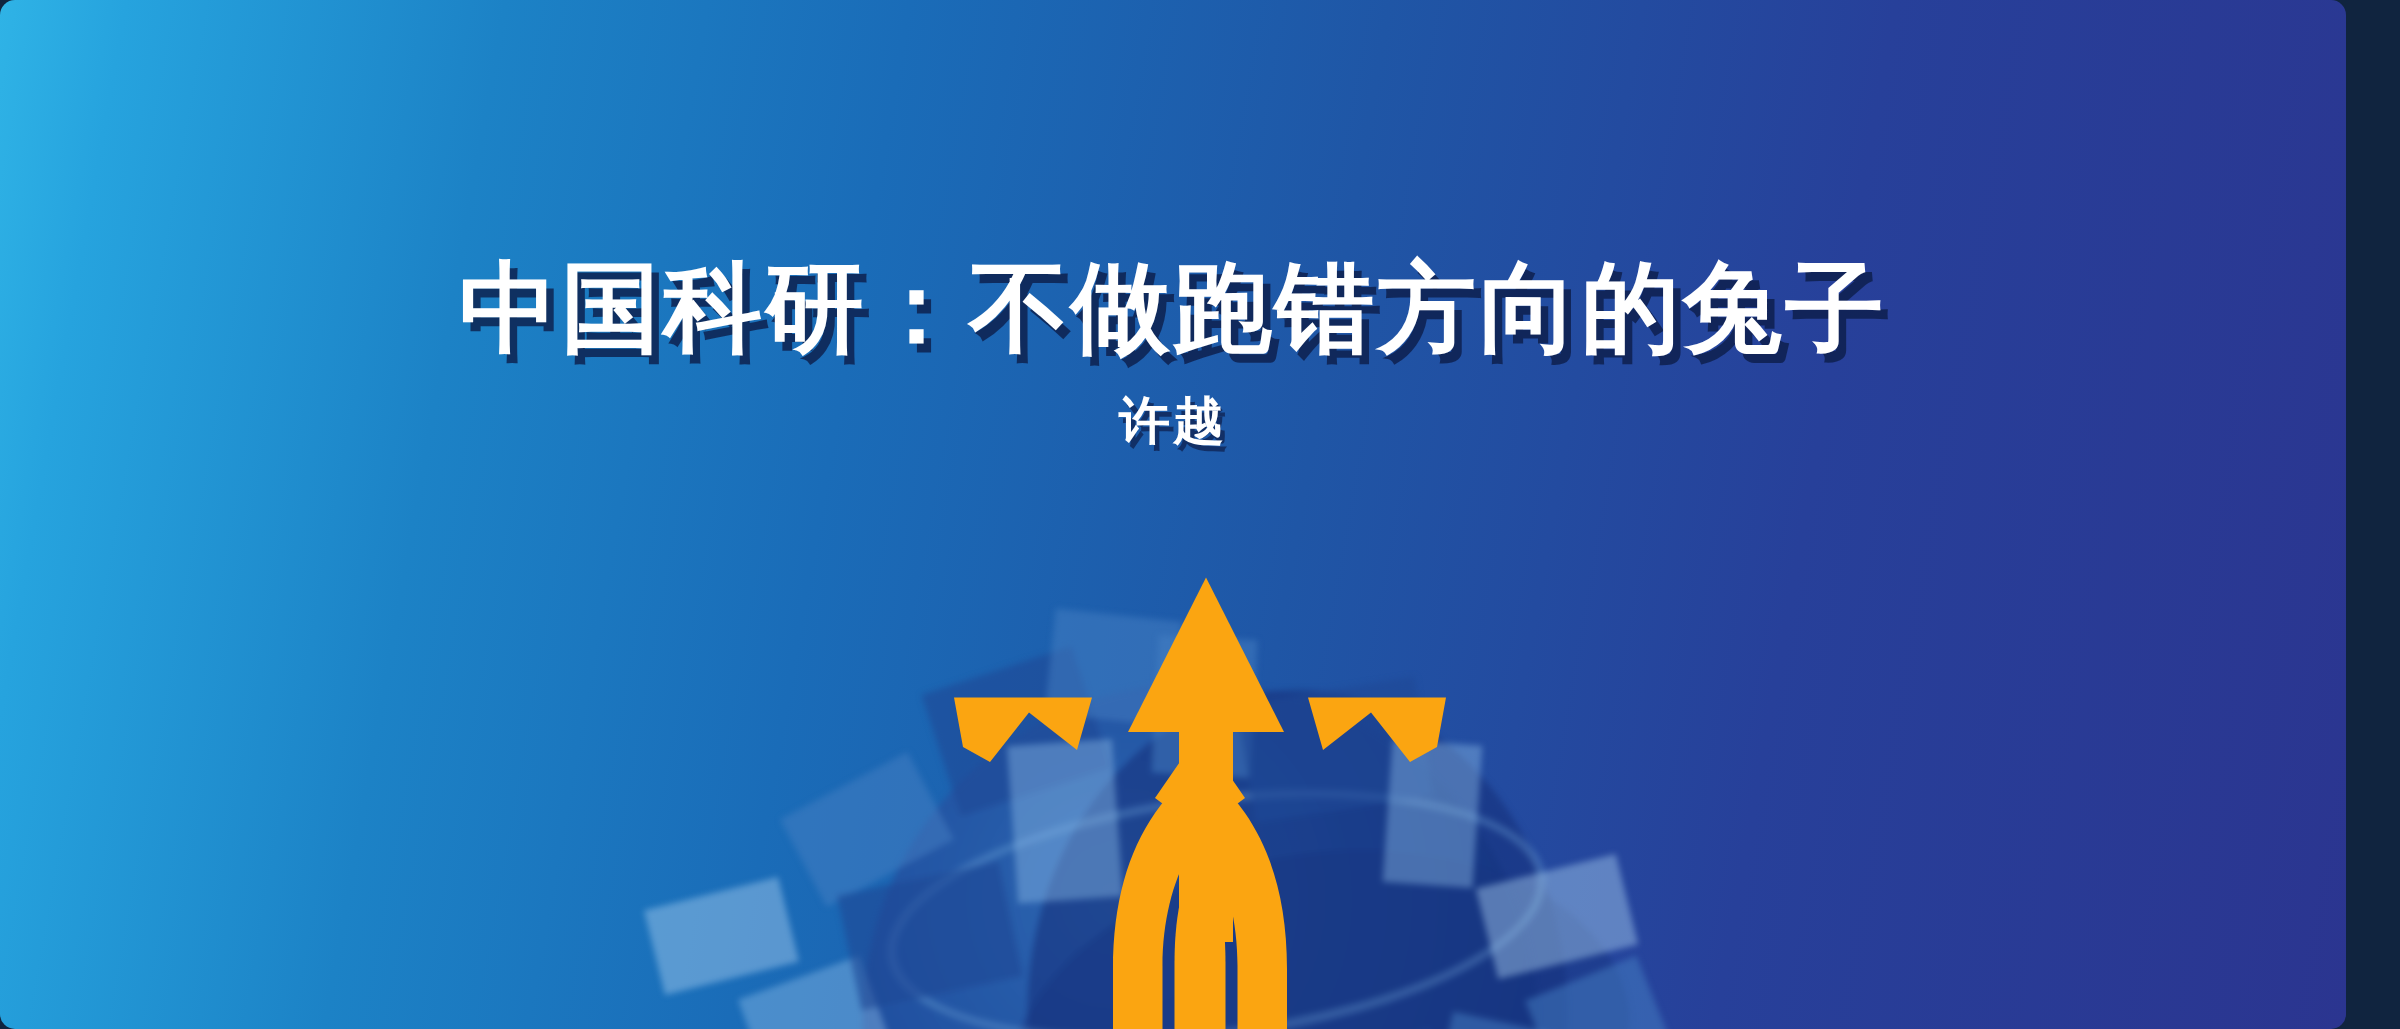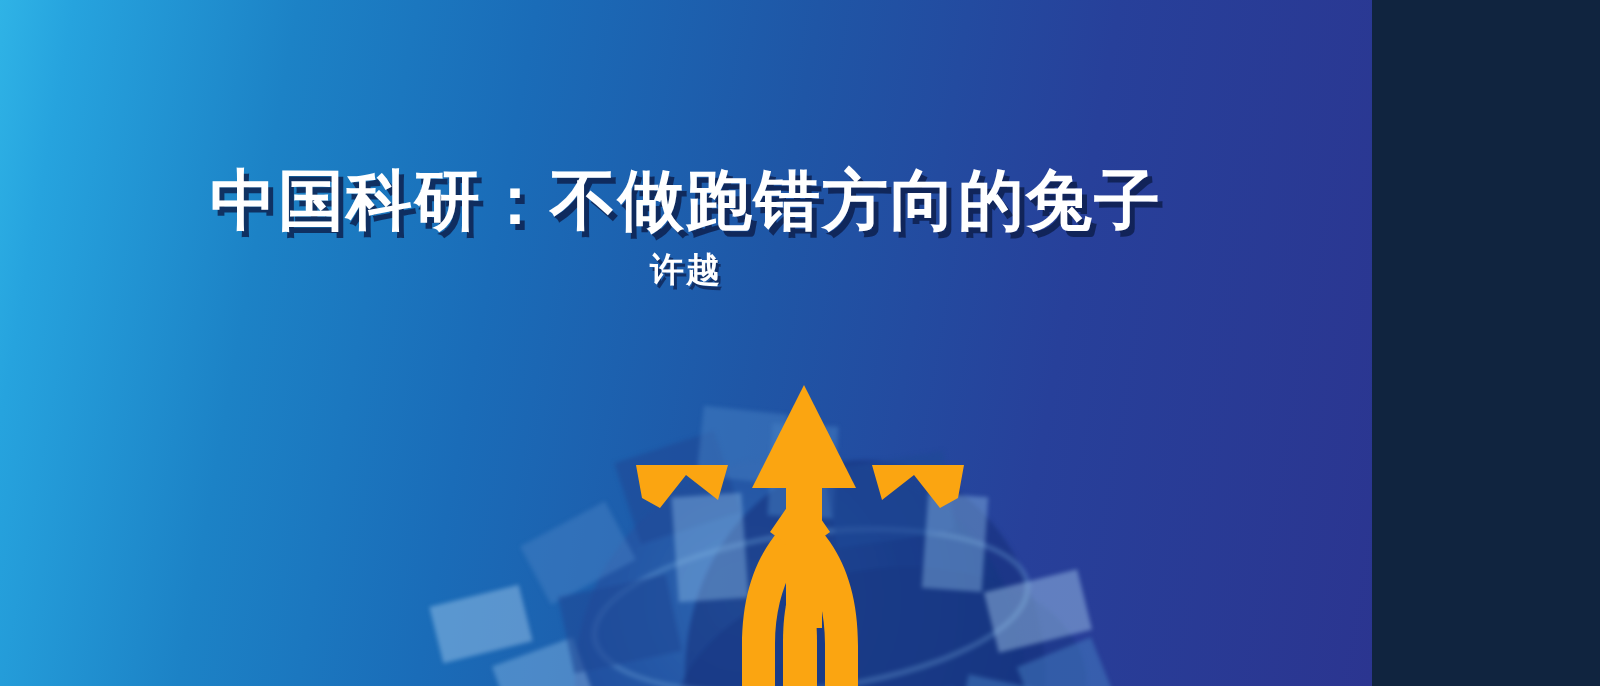--- a/index.html
+++ b/index.html
@@ -3,24 +3,25 @@
 <meta charset="utf-8">
 <title>Slide</title>
 <style>
   html, body {
     margin: 0;
     padding: 0;
     background: #10243f;
   }
   #slide {
     position: relative;
-    width: 1372px;
+    width: 1564px;
     height: 686px;
     overflow: hidden;
-    font-family: Liberation Mono, monospace;
+    font-family: Liberation Sans, sans-serif;
+    border-radius: 10px;
   }
 
   
   #bg-gradient {
     position: absolute;
     inset: 0;
     background: linear-gradient(100deg,
                 #2FB3E6 0%,
                 #26A3DE 5%,
                 #1C82C6 20%,
@@ -121,21 +122,21 @@
   #main-title {
     font-size: 66px;
     font-weight: bold;
     color: #ffffff;
     letter-spacing: 2px;
     line-height: 1.15;
     text-shadow: 5px 6px 0 rgba(13,29,72,0.80);
     white-space: nowrap;
   }
   #sub-title {
-    margin-top: 3px;
+    margin-top: 14px;
     font-size: 34px;
     font-weight: bold;
     color: #ffffff;
     letter-spacing: 2px;
     text-shadow: 3px 4px 0 rgba(13,29,72,0.70);
     white-space: nowrap;
   }
 </style>
 </head>
 <body>

